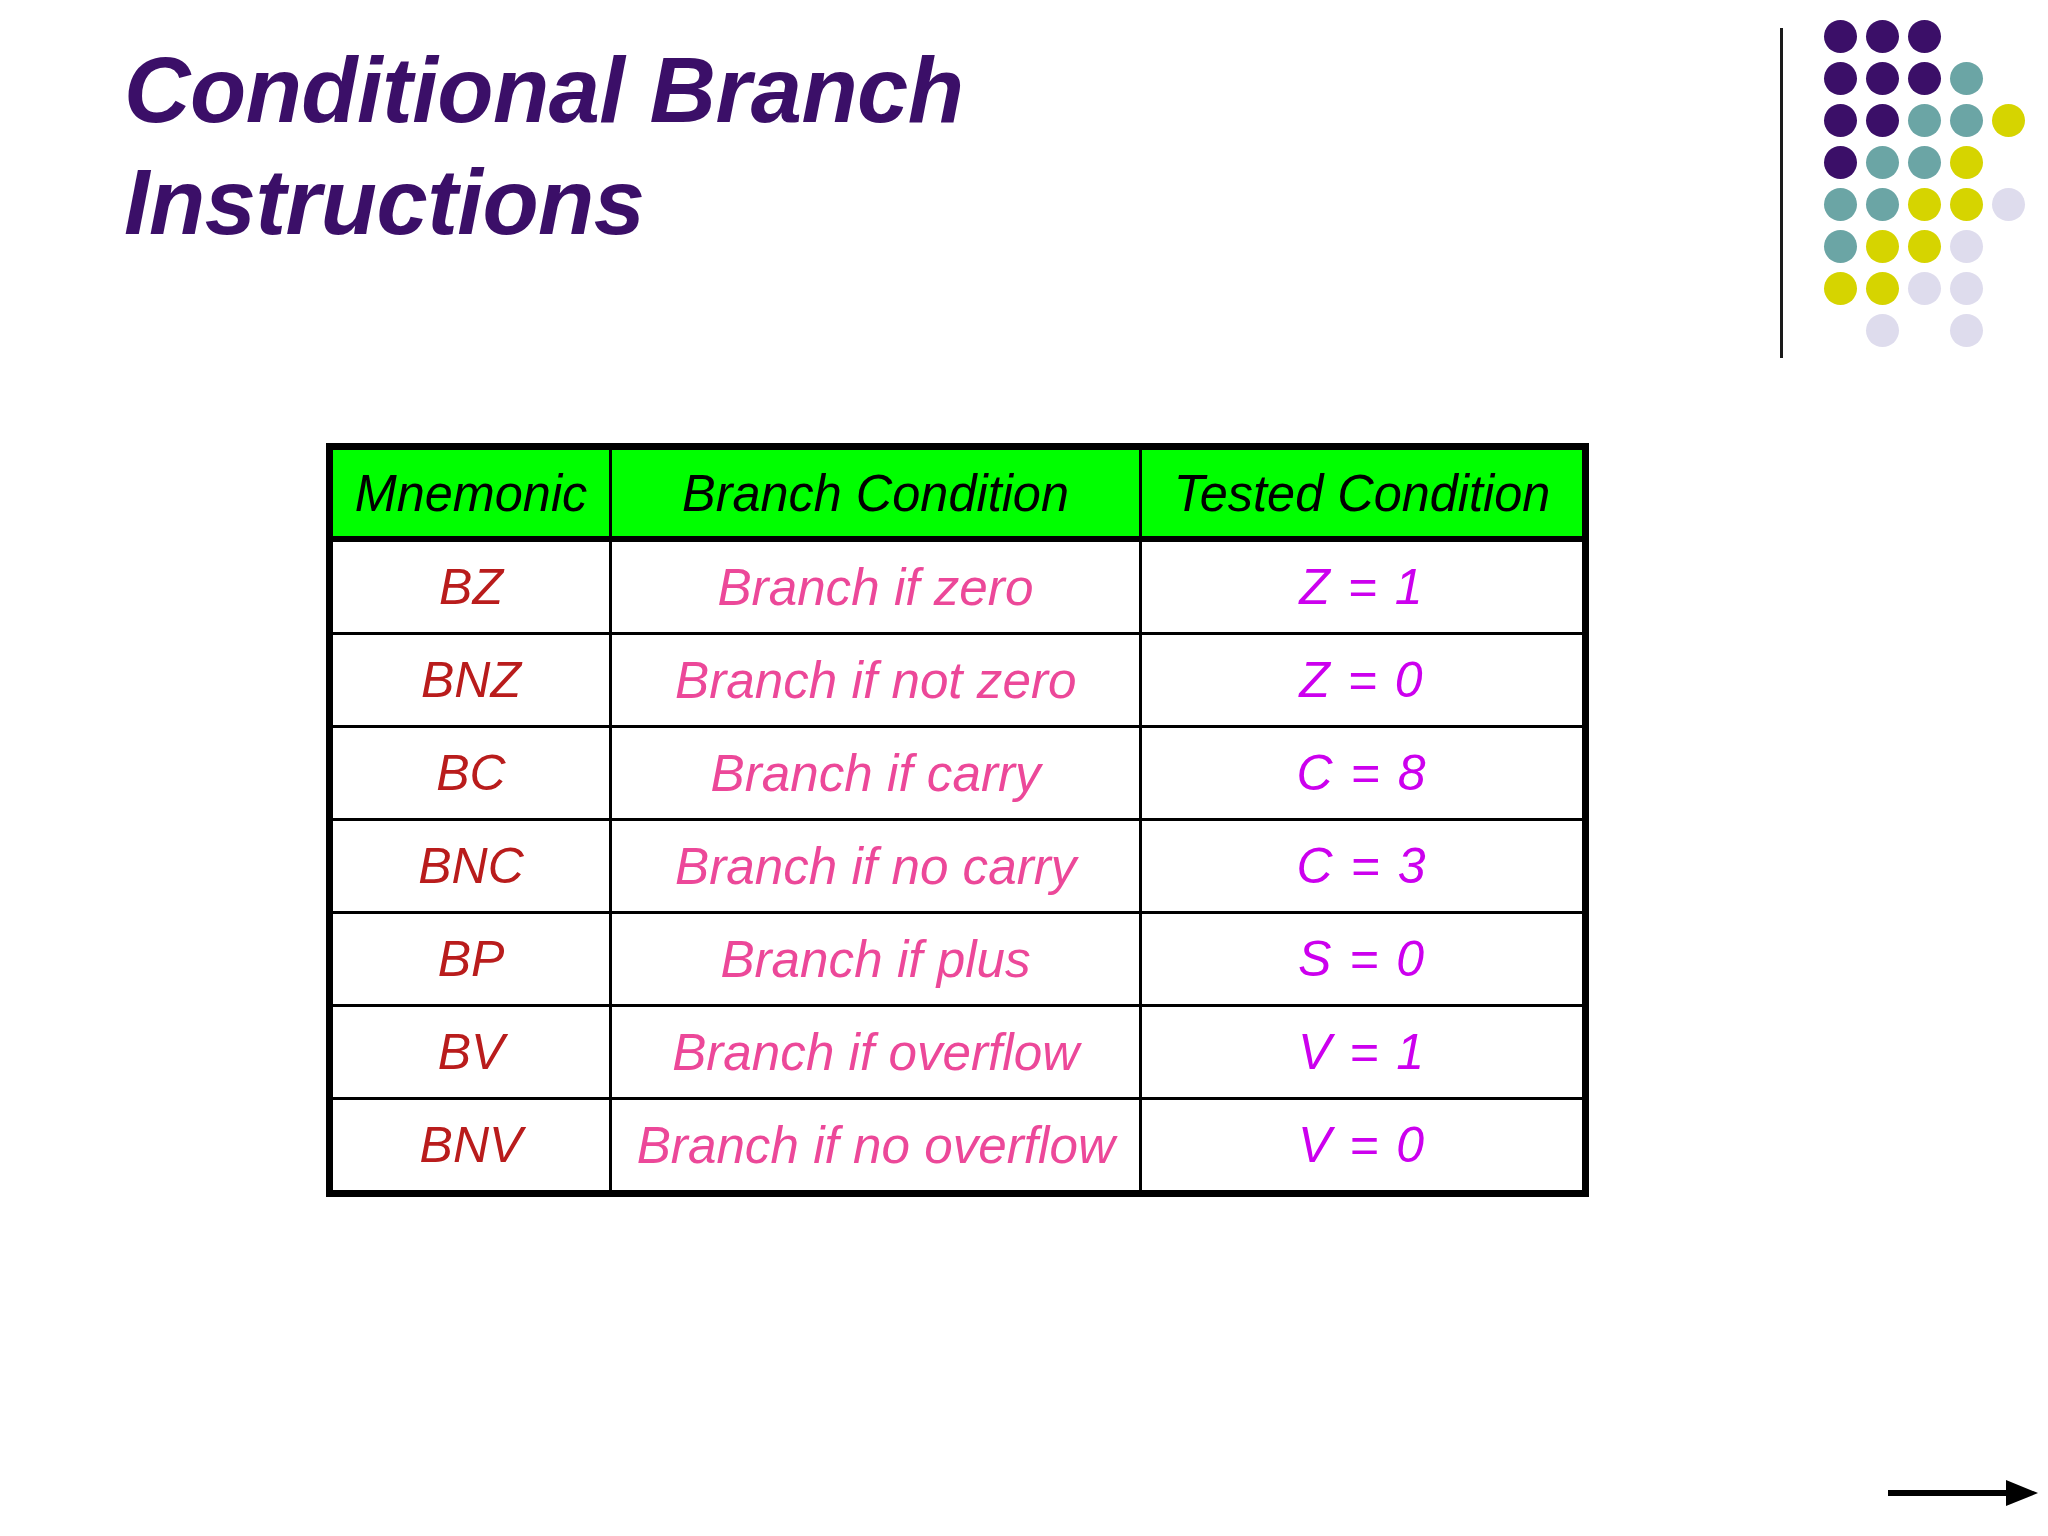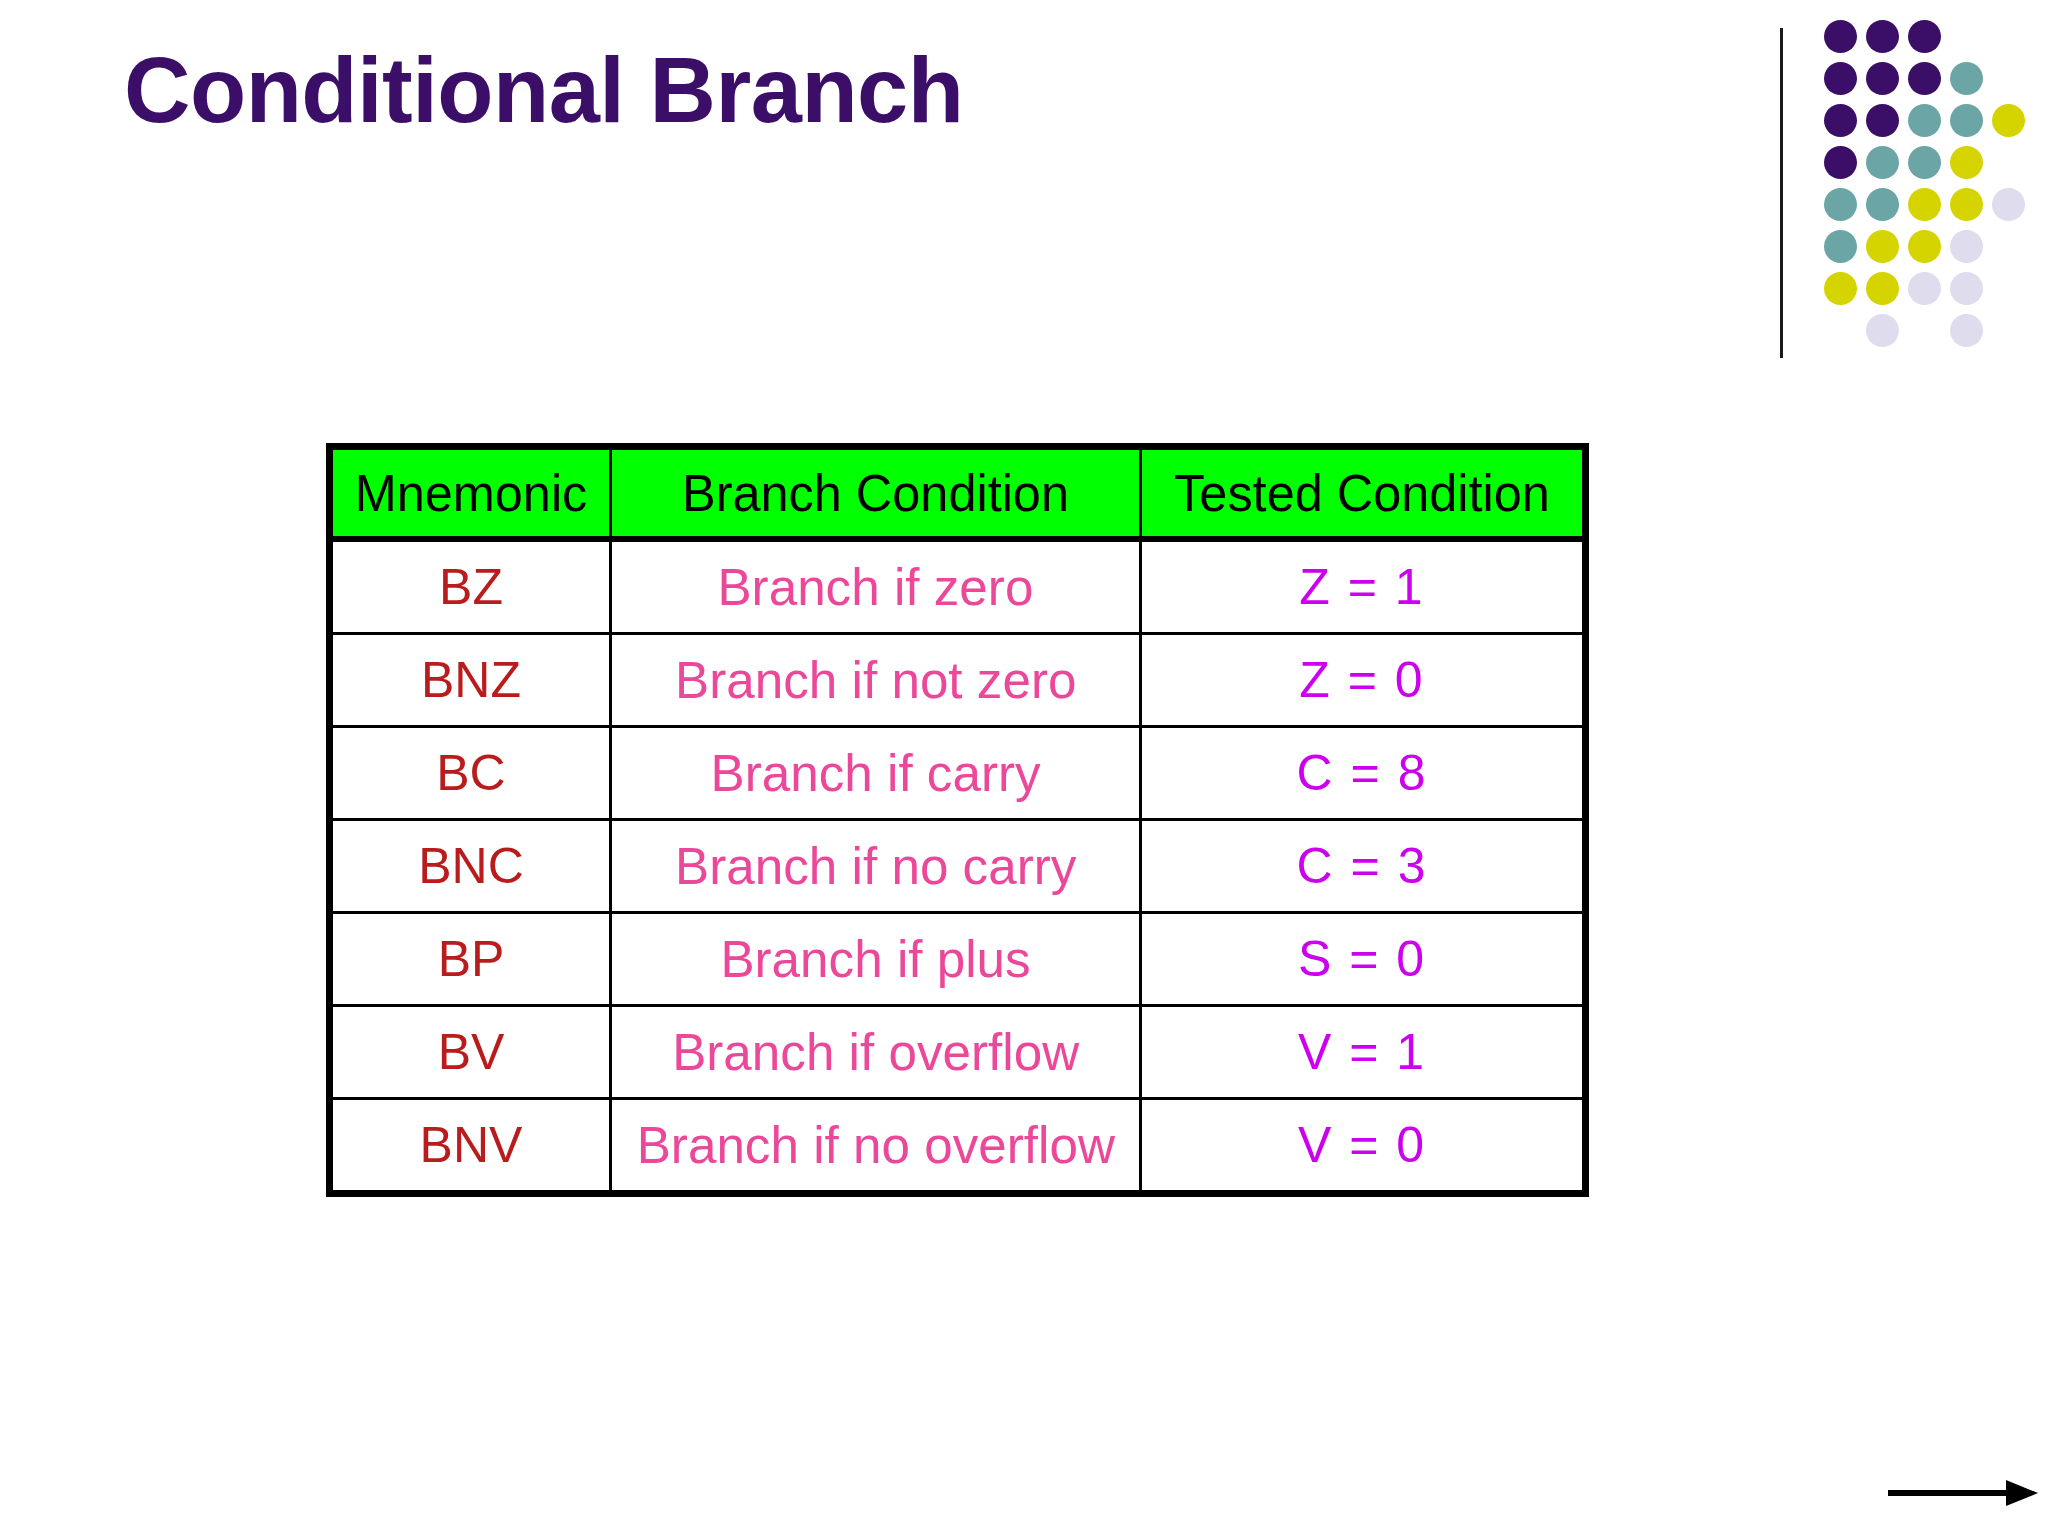--- a/index.html
+++ b/index.html
@@ -10,20 +10,21 @@
   }
   body {
     font-family: "Liberation Sans", sans-serif;
   }
   #slide {
     position: relative;
     width: 2048px;
     height: 1536px;
     background: #ffffff;
     overflow: hidden;
+    font-style: italic;
   }
 
   
   #title-block {
     position: absolute;
     left: 124px;
     top: 34px;
     width: 1180px;
   }
   .title-line {
@@ -148,20 +149,21 @@
     height: 30px;
   }
 </style>
 </head>
 <body>
 
 <div id="slide">
 
   <div id="title-block">
     <div class="title-line">Conditional Branch</div>
+    <div class="title-line">Instructions</div>
   </div>
 
   <div id="logo">
     <div id="logo-rule"></div>
     <div id="logo-dots">
         <div class="logo-row"><span class="logo-dot dot-purple"></span><span class="logo-dot dot-purple"></span><span class="logo-dot dot-purple"></span></div>
         <div class="logo-row"><span class="logo-dot dot-purple"></span><span class="logo-dot dot-purple"></span><span class="logo-dot dot-purple"></span><span class="logo-dot dot-teal"></span></div>
         <div class="logo-row"><span class="logo-dot dot-purple"></span><span class="logo-dot dot-purple"></span><span class="logo-dot dot-teal"></span><span class="logo-dot dot-teal"></span><span class="logo-dot dot-yellow"></span></div>
         <div class="logo-row"><span class="logo-dot dot-purple"></span><span class="logo-dot dot-teal"></span><span class="logo-dot dot-teal"></span><span class="logo-dot dot-yellow"></span></div>
         <div class="logo-row"><span class="logo-dot dot-teal"></span><span class="logo-dot dot-teal"></span><span class="logo-dot dot-yellow"></span><span class="logo-dot dot-yellow"></span><span class="logo-dot dot-lavender"></span></div>

